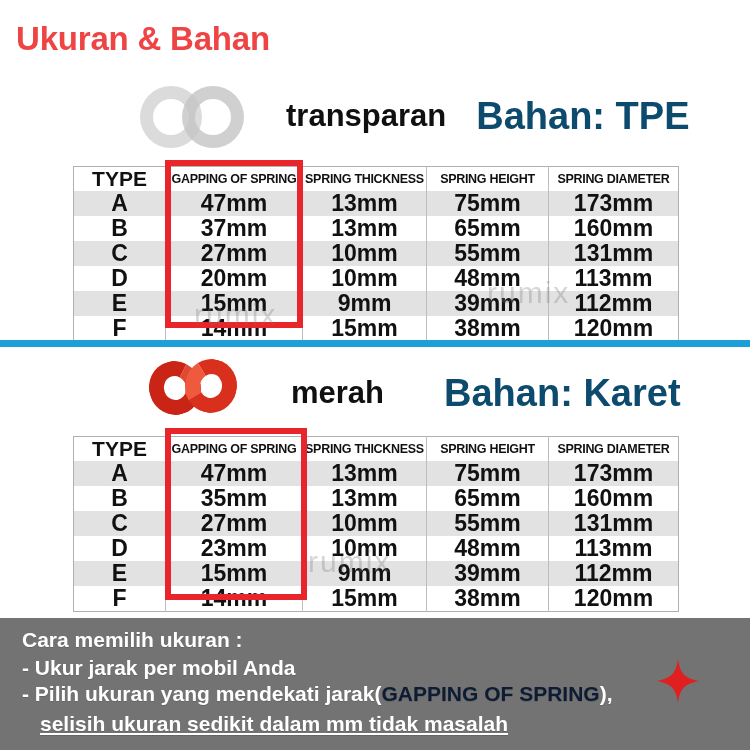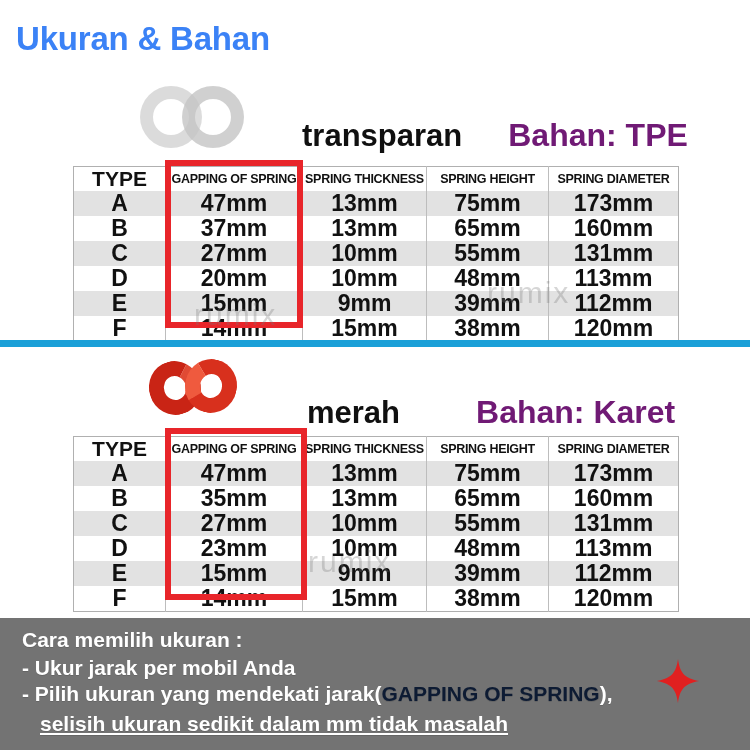--- a/index.html
+++ b/index.html
@@ -16,34 +16,33 @@
     color: #111111;
   }
 
   
   .page-title {
     position: absolute;
     left: 16px;
     top: 20px;
     font-size: 33px;
     font-weight: bold;
-    color: #3b82f6;
+    color: #ef4444;
     letter-spacing: -0.2px;
     white-space: nowrap;
   }
 
   
   .section-head {
     position: absolute;
     left: 0;
     width: 704px;
     height: 76px;
     display: flex;
-    align-items: flex-end;
-    gap: 16px;
+    align-items: center;
   }
   .head-1 { top: 78px; }
   .head-2 { top: 355px; }
 
   .ring-art {
     position: relative;
     width: 130px;
     height: 76px;
     margin-left: 138px;
     flex: none;
@@ -83,23 +82,23 @@
   .colour-label {
     font-size: 31px;
     font-weight: bold;
     color: #101010;
     margin-left: 18px;
     white-space: nowrap;
   }
   .head-2 .colour-label { margin-left: 26px; }
 
   .material-label {
-    font-size: 32px;
-    font-weight: bold;
-    color: #701a75;
+    font-size: 38px;
+    font-weight: bold;
+    color: #0c4a6e;
     margin-left: 30px;
     white-space: nowrap;
   }
   .head-2 .material-label { margin-left: 60px; }
 
   
   .spec-table-wrap {
     position: absolute;
     left: 73px;
     width: 605px;

